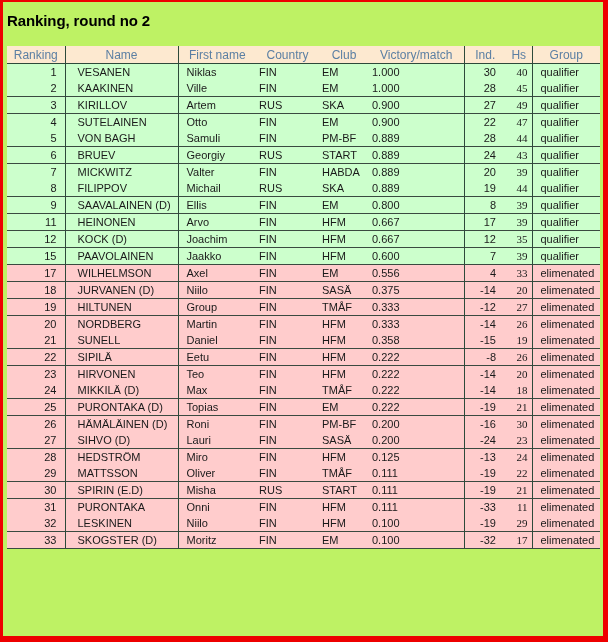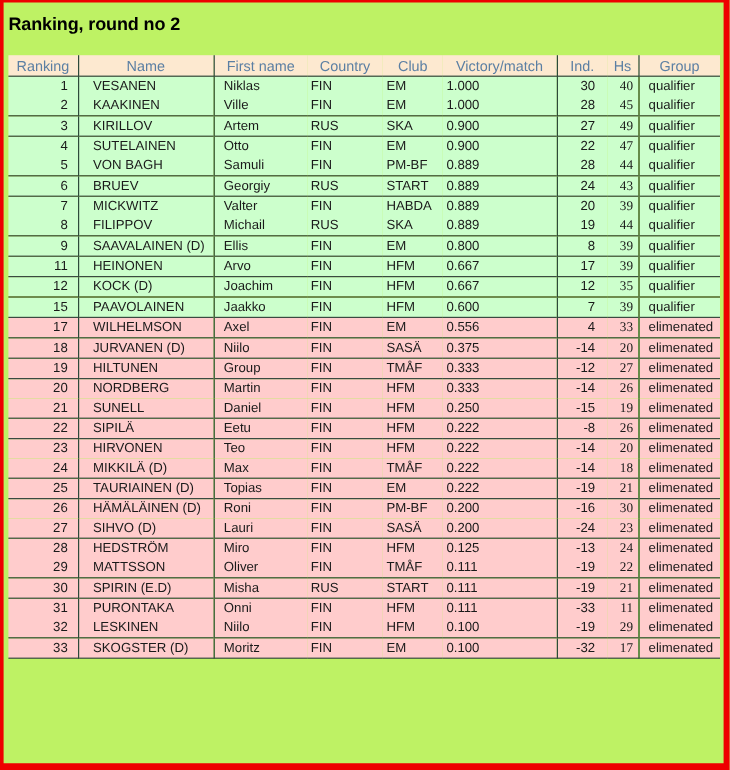--- a/index.html
+++ b/index.html
@@ -277,21 +277,21 @@
     <td class="num c-hs sep-r">26</td>
     <td class="c-group">elimenated</td>
   </tr>
 
   <tr class="elimenated">
     <td class="num c-rank sep-r">21</td>
     <td class="c-name sep-r">SUNELL</td>
     <td class="c-first">Daniel</td>
     <td>FIN</td>
     <td>HFM</td>
-    <td class="sep-r">0.250</td>
+    <td class="sep-r">0.358</td>
     <td class="num c-ind">-15</td>
     <td class="num c-hs sep-r">19</td>
     <td class="c-group">elimenated</td>
   </tr>
 
   <tr class="elimenated bt">
     <td class="num c-rank sep-r">22</td>
     <td class="c-name sep-r">SIPILÄ</td>
     <td class="c-first">Eetu</td>
     <td>FIN</td>
@@ -321,21 +321,21 @@
     <td>FIN</td>
     <td>TMÅF</td>
     <td class="sep-r">0.222</td>
     <td class="num c-ind">-14</td>
     <td class="num c-hs sep-r">18</td>
     <td class="c-group">elimenated</td>
   </tr>
 
   <tr class="elimenated bt">
     <td class="num c-rank sep-r">25</td>
-    <td class="c-name sep-r">TAURIAINEN (D)</td>
+    <td class="c-name sep-r">PURONTAKA (D)</td>
     <td class="c-first">Topias</td>
     <td>FIN</td>
     <td>EM</td>
     <td class="sep-r">0.222</td>
     <td class="num c-ind">-19</td>
     <td class="num c-hs sep-r">21</td>
     <td class="c-group">elimenated</td>
   </tr>
 
   <tr class="elimenated bt">

